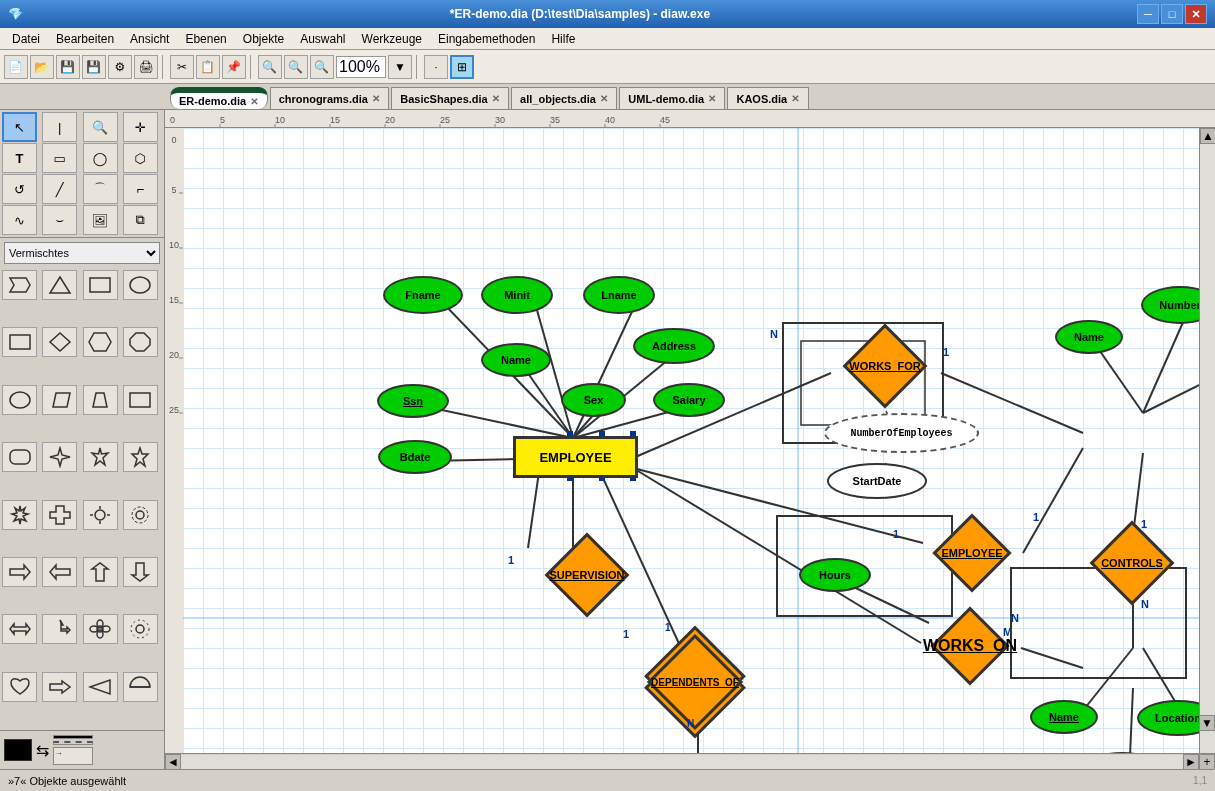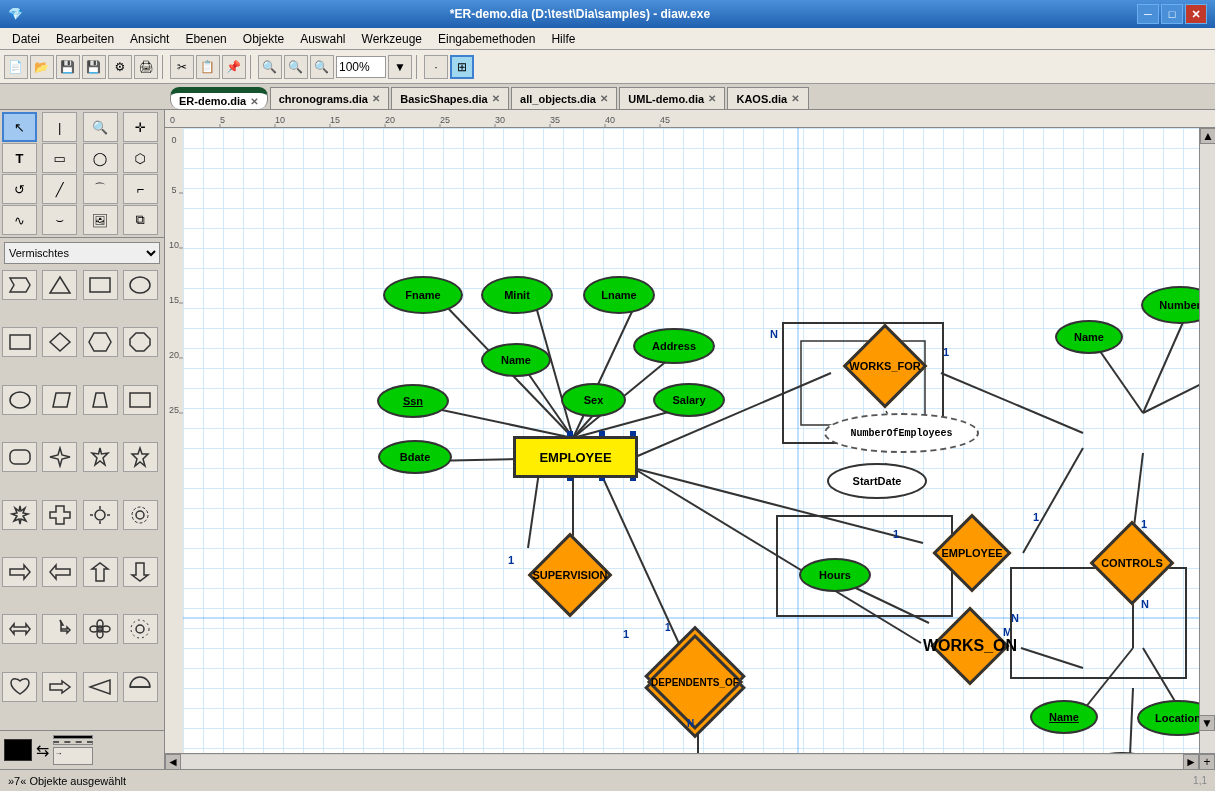--- a/index.html
+++ b/index.html
@@ -59,21 +59,21 @@
       background: #e8e4dc;
       border: 1px solid #a0a0a0;
       display: flex; align-items: center; justify-content: center;
       cursor: pointer; font-size: 12px;
     }
     .tb-separator { width: 4px; height: 24px; margin: 0 2px; border-left: 1px solid #999; }
     .zoom-input {
       width: 50px; height: 22px;
       border: 1px solid #999;
       padding: 0 2px;
-      font-size: 12px;
+      font-size: 16px;
     }
 
     
     #tabs {
       background: #d4d0c8;
       height: 26px;
       display: flex;
       align-items: flex-end;
       padding-left: 170px;
       border-bottom: 1px solid #888;
@@ -277,20 +277,21 @@
       transform: rotate(45deg);
       background: #ff9900;
       border: 3px solid #333;
     }
     .diamond-label {
       position: relative;
       z-index: 2;
       font-weight: bold;
       font-size: 12px;
       color: black;
+      text-decoration: underline;
     }
     .double-diamond-bg {
       position: absolute;
       transform: rotate(45deg);
       background: #ff9900;
       border: 3px solid #333;
       box-shadow: 4px 4px 0 -1px #ff9900, 4px 4px 0 2px #333,
                   -4px -4px 0 -1px #ff9900, -4px -4px 0 2px #333;
     }
     .entity-box {
@@ -812,21 +813,21 @@
         <div class="er-elem diamond-wrap" style="left:893px; top:403px; width:112px; height:64px; position:absolute;">
           <div class="diamond-bg" style="width:60px; height:60px;"></div>
           <span class="diamond-label" style="font-size:11px;">CONTROLS</span>
         </div>
 
         <div class="er-elem diamond-wrap" style="left:733px; top:488px; width:108px; height:60px; position:absolute;">
           <div class="diamond-bg" style="width:56px; height:56px;"></div>
           <span class="diamond-label" style="font-size:16px;">WORKS_ON</span>
         </div>
 
-        <div class="er-elem diamond-wrap" style="left:328px; top:415px; width:118px; height:64px; position:absolute;">
+        <div class="er-elem diamond-wrap" style="left:345px; top:415px; width:118px; height:64px; position:absolute;">
           <div class="diamond-bg" style="width:60px; height:60px;"></div>
           <span class="diamond-label" style="font-size:11px;">SUPERVISION</span>
         </div>
 
         <div class="er-elem diamond-wrap" style="left:442px; top:515px; width:140px; height:78px; position:absolute;">
           <div class="double-diamond-bg" style="width:68px; height:68px;"></div>
           <span class="diamond-label" style="font-size:10px;">DEPENDENTS_OF</span>
         </div>
 
         <span class="lbl-small" style="left:482px; top:494px;">1</span>

